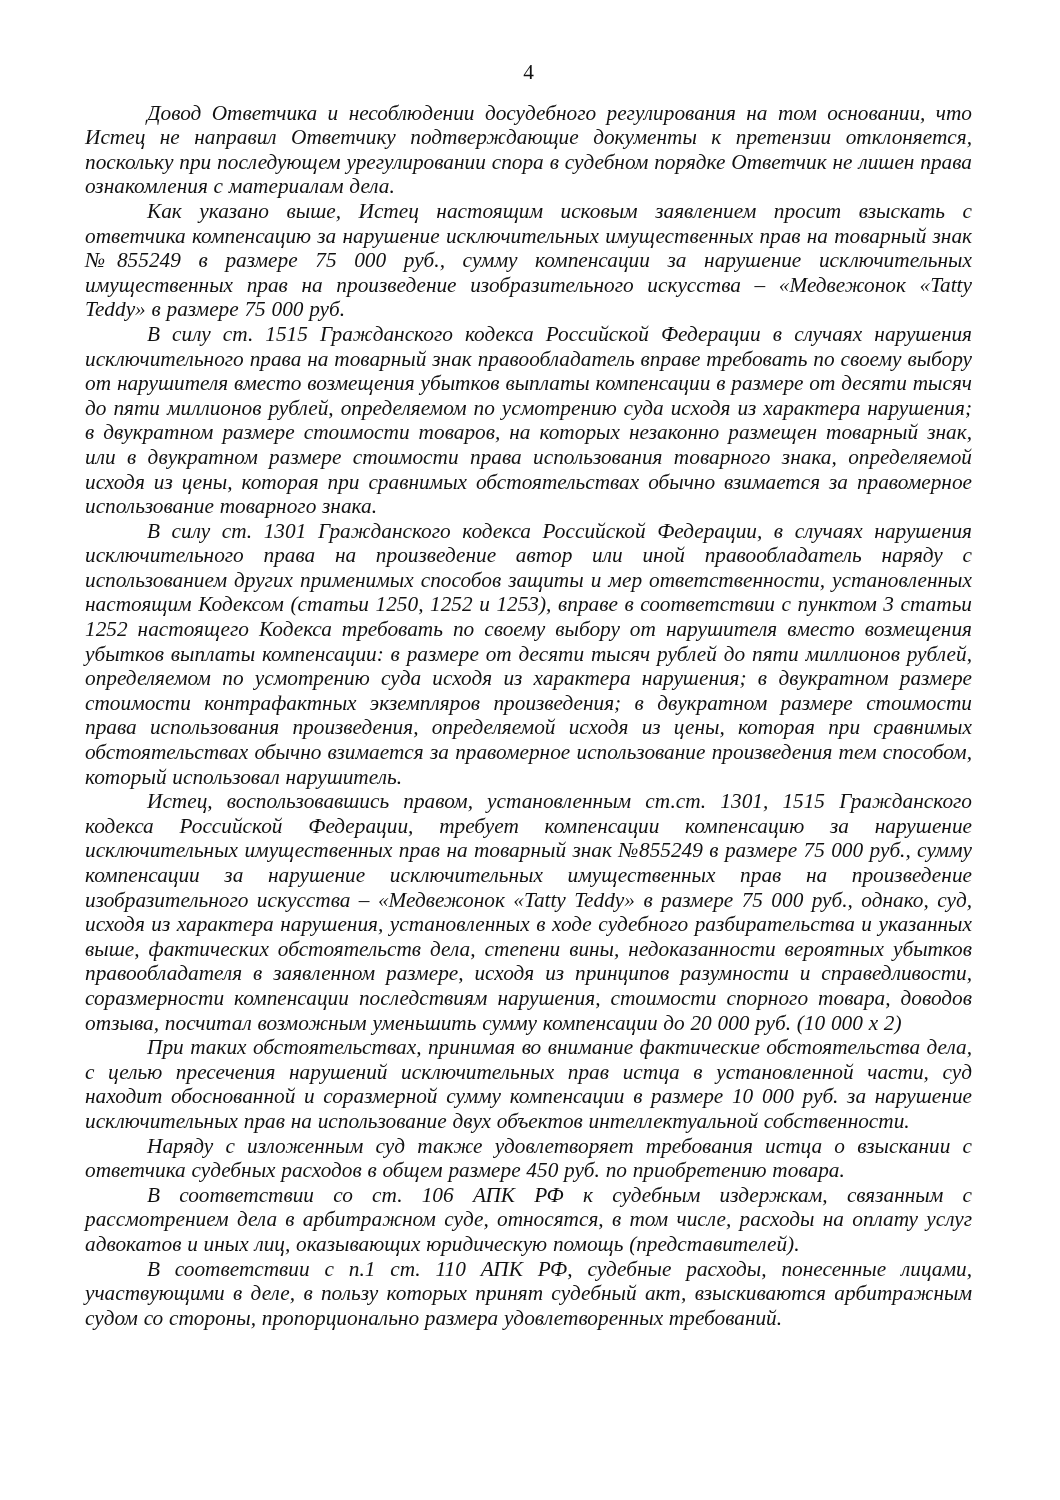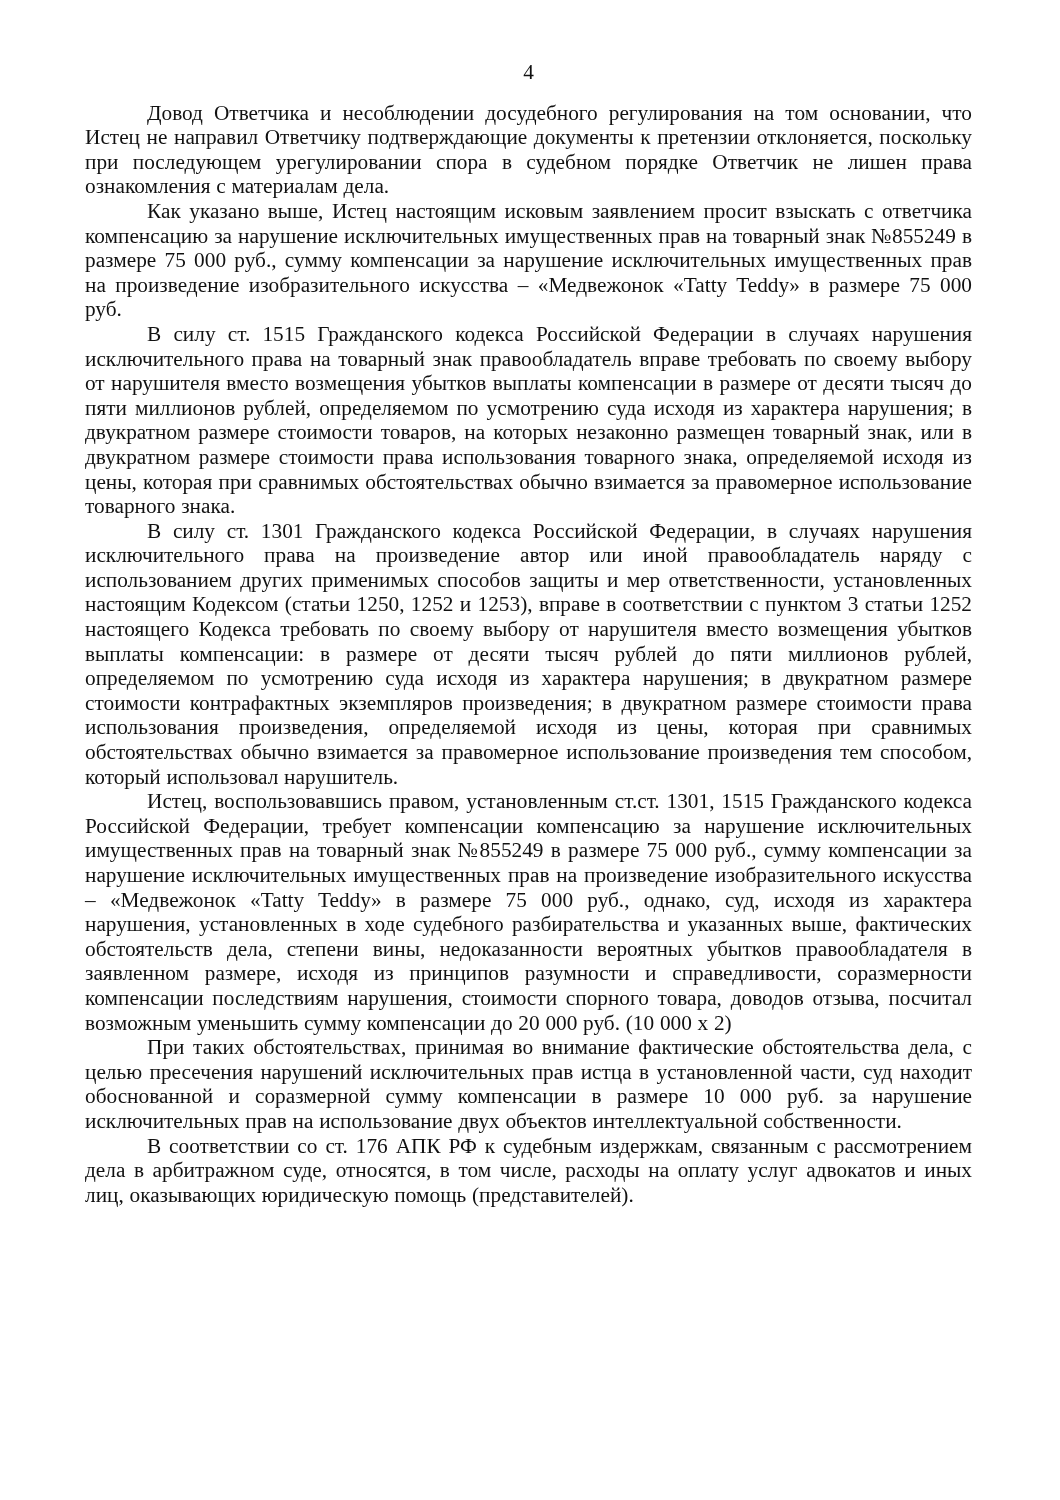--- a/index.html
+++ b/index.html
@@ -23,28 +23,31 @@
   .page-number {
     text-align: center;
     margin: 0 0 16px 0;
   }
   .para {
     margin: 0;
     text-align: justify;
     text-justify: inter-word;
     text-indent: 62px;
     word-spacing: 0.02em;
+    font-style: italic;
   }
 </style>
 </head>
 <body>
 
 <div class="page">
   <div class="page-number">4</div>
 
   <p class="para">Довод Ответчика и несоблюдении досудебного регулирования на том основании, что Истец не направил Ответчику подтверждающие документы к претензии отклоняется, поскольку при последующем урегулировании спора в судебном порядке Ответчик не лишен права ознакомления с материалам дела.</p>
   <p class="para">Как указано выше, Истец настоящим исковым заявлением просит взыскать с ответчика компенсацию за нарушение исключительных имущественных прав на товарный знак №855249 в размере 75 000 руб., сумму компенсации за нарушение исключительных имущественных прав на произведение изобразительного искусства – «Медвежонок «Tatty Teddy» в размере 75 000 руб.</p>
   <p class="para">В силу ст. 1515 Гражданского кодекса Российской Федерации в случаях нарушения исключительного права на товарный знак правообладатель вправе требовать по своему выбору от нарушителя вместо возмещения убытков выплаты компенсации в размере от десяти тысяч до пяти миллионов рублей, определяемом по усмотрению суда исходя из характера нарушения; в двукратном размере стоимости товаров, на которых незаконно размещен товарный знак, или в двукратном размере стоимости права использования товарного знака, определяемой исходя из цены, которая при сравнимых обстоятельствах обычно взимается за правомерное использование товарного знака.</p>
   <p class="para">В силу ст. 1301 Гражданского кодекса Российской Федерации, в случаях нарушения исключительного права на произведение автор или иной правообладатель наряду с использованием других применимых способов защиты и мер ответственности, установленных настоящим Кодексом (статьи 1250, 1252 и 1253), вправе в соответствии с пунктом 3 статьи 1252 настоящего Кодекса требовать по своему выбору от нарушителя вместо возмещения убытков выплаты компенсации: в размере от десяти тысяч рублей до пяти миллионов рублей, определяемом по усмотрению суда исходя из характера нарушения; в двукратном размере стоимости контрафактных экземпляров произведения; в двукратном размере стоимости права использования произведения, определяемой исходя из цены, которая при сравнимых обстоятельствах обычно взимается за правомерное использование произведения тем способом, который использовал нарушитель.</p>
   <p class="para">Истец, воспользовавшись правом, установленным ст.ст. 1301, 1515 Гражданского кодекса Российской Федерации, требует компенсации компенсацию за нарушение исключительных имущественных прав на товарный знак №855249 в размере 75 000 руб., сумму компенсации за нарушение исключительных имущественных прав на произведение изобразительного искусства – «Медвежонок «Tatty Teddy» в размере 75 000 руб., однако, суд, исходя из характера нарушения, установленных в ходе судебного разбирательства и указанных выше, фактических обстоятельств дела, степени вины, недоказанности вероятных убытков правообладателя в заявленном размере, исходя из принципов разумности и справедливости, соразмерности компенсации последствиям нарушения, стоимости спорного товара, доводов отзыва, посчитал возможным уменьшить сумму компенсации до 20 000 руб. (10 000 х 2)</p>
   <p class="para">При таких обстоятельствах, принимая во внимание фактические обстоятельства дела, с целью пресечения нарушений исключительных прав истца в установленной части, суд находит обоснованной и соразмерной сумму компенсации в размере 10 000 руб. за нарушение исключительных прав на использование двух объектов интеллектуальной собственности.</p>
-  <p class="para">В соответствии со ст. 176 АПК РФ к судебным издержкам, связанным с рассмотрением дела в арбитражном суде, относятся, в том числе, расходы на оплату услуг адвокатов и иных лиц, оказывающих юридическую помощь (представителей).</p>
+  <p class="para">Наряду с изложенным суд также удовлетворяет требования истца о взыскании с ответчика судебных расходов в общем размере 450 руб. по приобретению товара.</p>
+  <p class="para">В соответствии со ст. 106 АПК РФ к судебным издержкам, связанным с рассмотрением дела в арбитражном суде, относятся, в том числе, расходы на оплату услуг адвокатов и иных лиц, оказывающих юридическую помощь (представителей).</p>
+  <p class="para">В соответствии с п.1 ст. 110 АПК РФ, судебные расходы, понесенные лицами, участвующими в деле, в пользу которых принят судебный акт, взыскиваются арбитражным судом со стороны, пропорционально размера удовлетворенных требований.</p>
 </div>
 
 </body></html>

